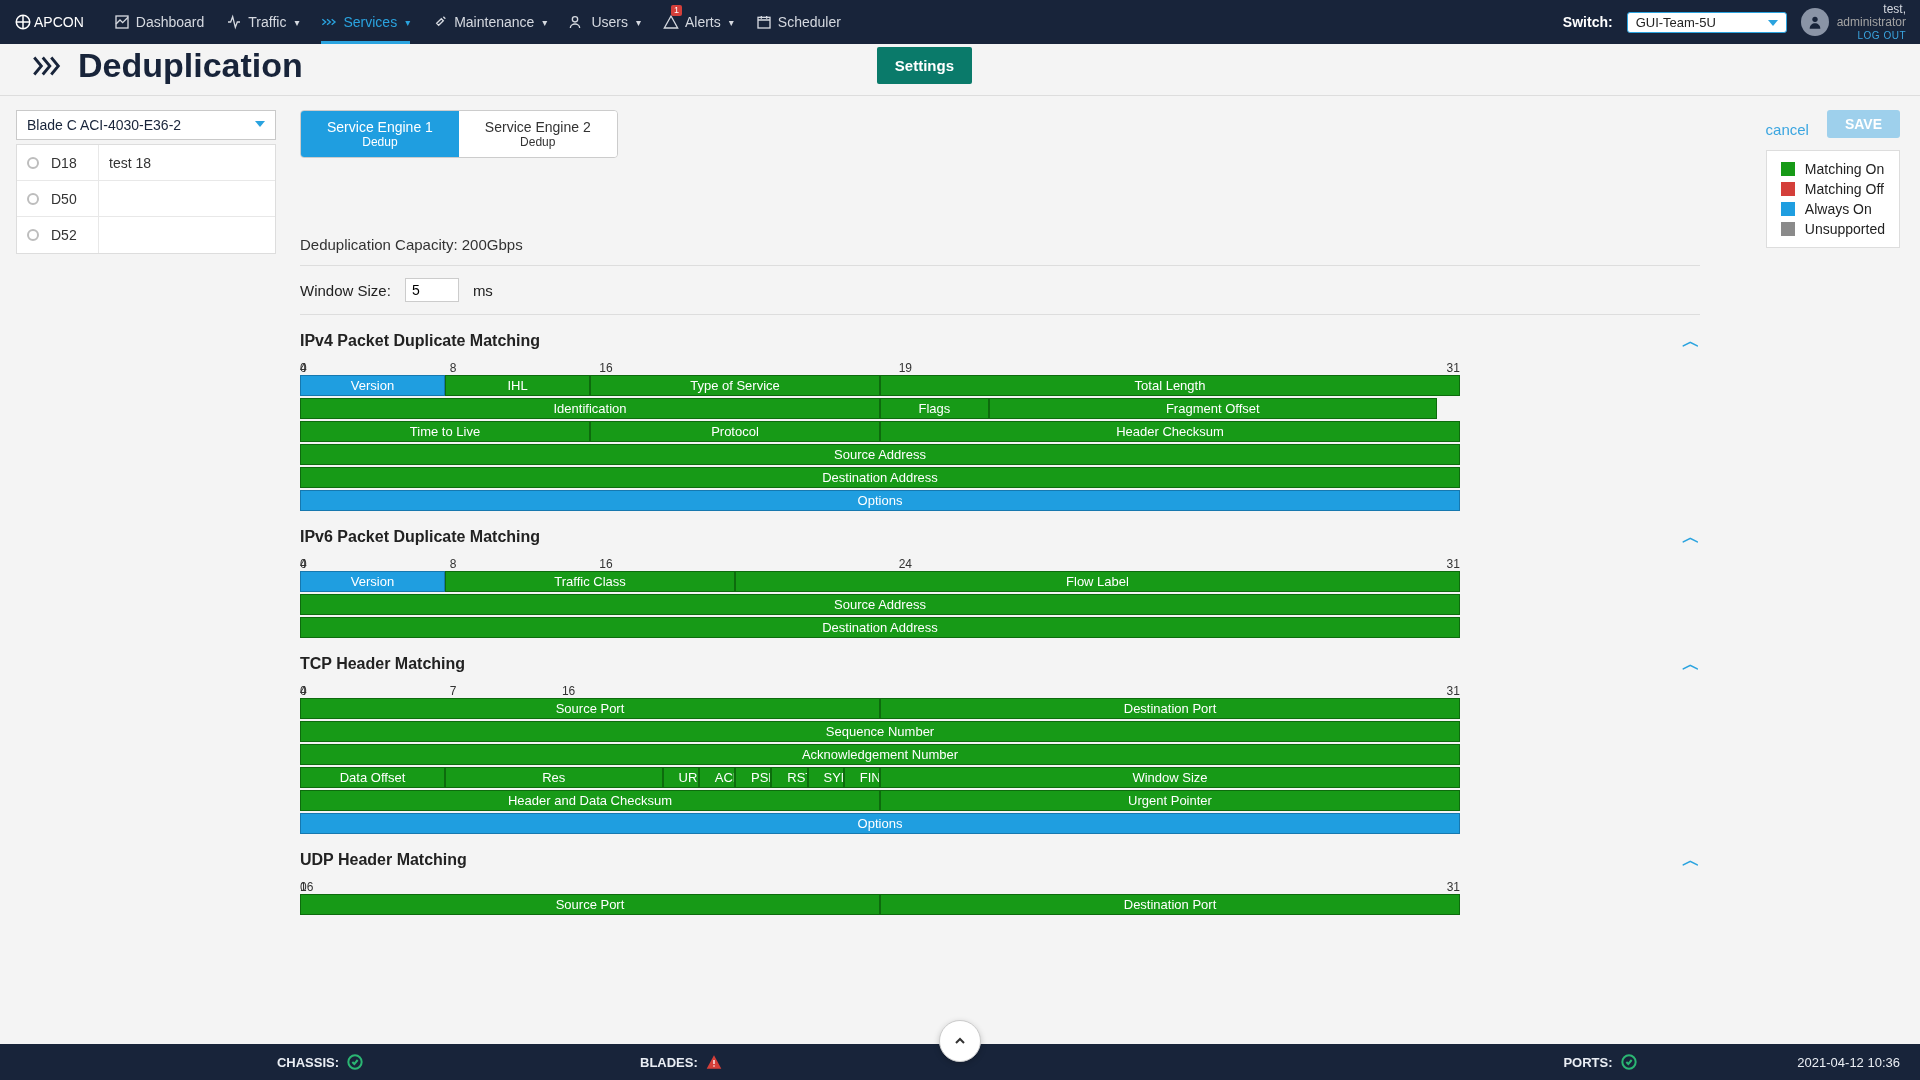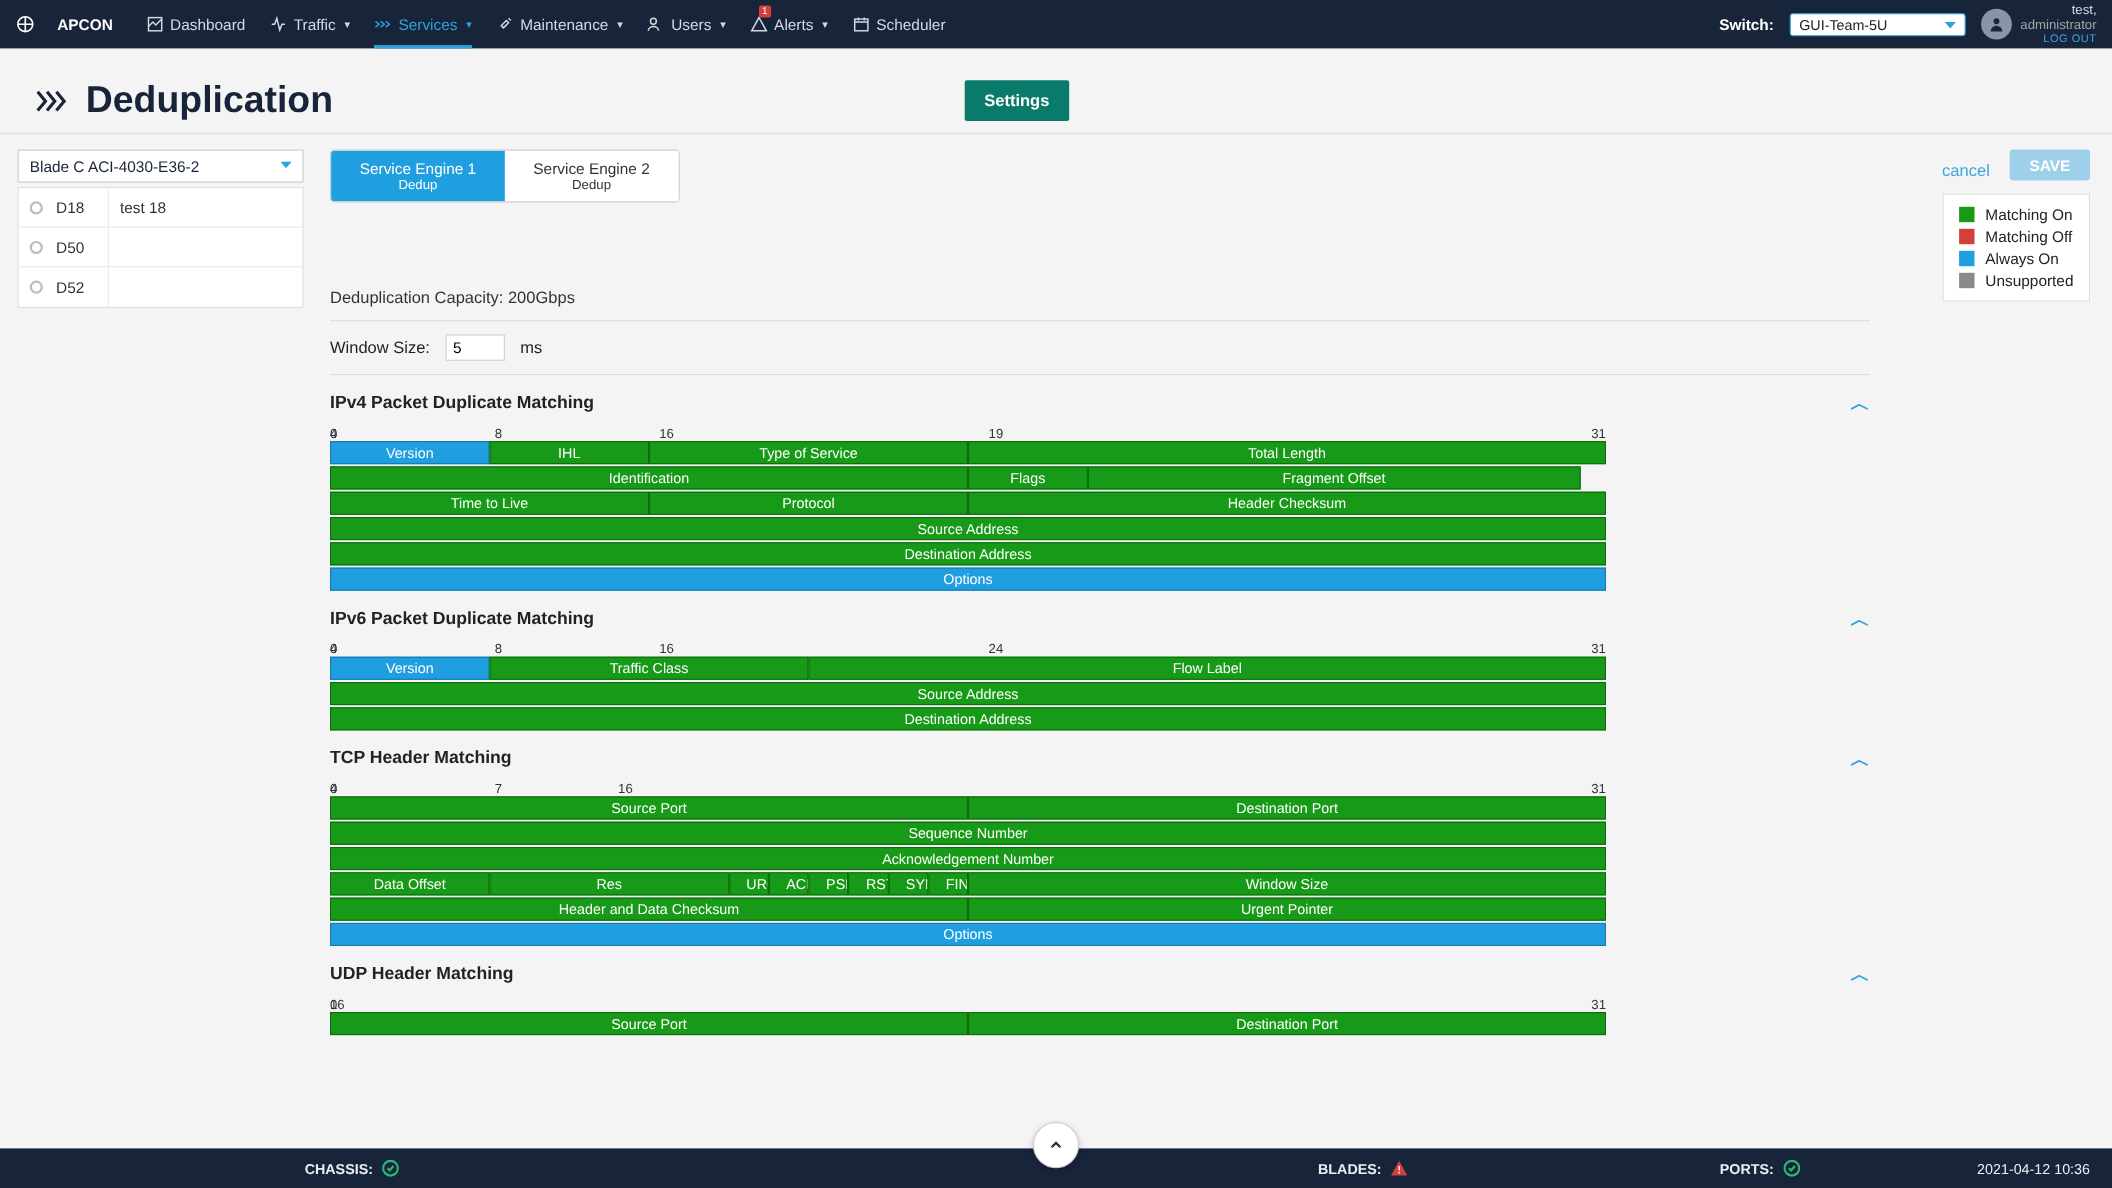--- a/index.html
+++ b/index.html
@@ -1,37 +1,37 @@
 <!DOCTYPE html>
 <html><head>
 <meta charset="utf-8">
 <style>
 *{box-sizing:border-box;margin:0;padding:0;font-family:Arial,Helvetica,sans-serif}
 body{background:#f4f4f4;color:#222;width:1920px;height:1080px;overflow:hidden;position:relative}
 .topbar{background:#18243a;color:#d5d9e0;height:44px;display:flex;align-items:center;padding:0 14px;font-size:14px}
-.logo{display:flex;align-items:center;gap:20px;font-weight:bold;color:#fff;margin-right:30px}
+.logo{display:flex;align-items:center;gap:2px;font-weight:normal;color:#fff;margin-right:30px}
 .logo svg{width:18px;height:18px}
 .nav{display:flex;gap:22px;align-items:center}
 .nav-item{display:flex;align-items:center;gap:6px;color:#d5d9e0;cursor:pointer;position:relative;padding:13px 0}
 .nav-item.active{color:#2aa3df}
 .nav-item.active::after{content:"";position:absolute;left:0;right:0;bottom:-1px;height:3px;background:#2aa3df}
 .nav-item svg{width:16px;height:16px}
 .caret{font-size:10px;margin-left:2px}
 .badge{position:absolute;top:4px;left:8px;background:#d43f3a;color:#fff;font-size:9px;padding:0 3px;border-radius:2px;line-height:11px}
 .top-right{margin-left:auto;display:flex;align-items:center;gap:14px}
 .switch-lbl{color:#fff;font-weight:bold;font-size:14px}
 .switch-sel{background:#fff;color:#222;border:1px solid #2aa3df;border-radius:3px;padding:2px 28px 2px 8px;font-size:13px;width:160px;position:relative}
 .switch-sel::after{content:"";position:absolute;right:8px;top:7px;border-left:5px solid transparent;border-right:5px solid transparent;border-top:6px solid #2aa3df}
 .user-blk{display:flex;align-items:center;gap:8px}
 .user-ic{width:28px;height:28px;border-radius:50%;background:#8a94a6;display:flex;align-items:center;justify-content:center}
 .user-ic svg{width:16px;height:16px;fill:#18243a}
 .user-txt{font-size:12px;line-height:13px;text-align:right}
 .user-txt .r{color:#a3a3a3}
 .user-txt .lo{color:#3aa5e0;font-size:10px;letter-spacing:0.5px}
-.page-hdr{display:flex;align-items:center;padding:28px 30px 10px;gap:14px;border-bottom:1px solid #ddd}
+.page-hdr{display:flex;align-items:center;padding:2px 30px 10px;gap:14px;border-bottom:1px solid #ddd}
 .page-hdr svg{width:34px;height:34px;color:#18243a}
 .page-title{font-size:34px;font-weight:600;color:#18243a}
 .settings-btn{margin-left:560px;background:#0a7a6a;color:#fff;border:none;padding:10px 18px;font-size:15px;font-weight:bold;border-radius:2px;cursor:pointer}
 .layout{display:flex;padding:14px 20px 0 16px;gap:24px}
 .side{width:260px;flex-shrink:0}
 .blade-sel{border:1px solid #c9c9c9;background:#fff;padding:6px 30px 6px 10px;font-size:14px;color:#18243a;position:relative;cursor:pointer}
 .blade-sel::after{content:"";position:absolute;right:10px;top:10px;border-left:5px solid transparent;border-right:5px solid transparent;border-top:6px solid #2aa3df}
 .port-list{border:1px solid #ddd;background:#fff;margin-top:4px}
 .port-row{display:flex;align-items:center;border-bottom:1px solid #e8e8e8;height:36px}
 .port-row:last-child{border-bottom:none}
@@ -346,21 +346,21 @@
 <div class="bottombar">
   <div style="flex:1;display:flex;justify-content:center">
       <div class="grp">
         <span>CHASSIS:</span>
         <svg class="ok" width="16" height="16" viewBox="0 0 24 24" fill="none" stroke="currentColor" stroke-width="3">
           <circle cx="12" cy="12" r="10"></circle>
           <path d="M8 12l3 3 5-6"></path>
         </svg>
       </div>
     </div>
-  <div style="flex:1;display:flex;justify-content:flex-end">
+  <div style="flex:1;display:flex;justify-content:flex-start">
       <div class="grp">
         <span>BLADES:</span>
         <svg class="warn" width="16" height="16" viewBox="0 0 24 24" fill="currentColor">
           <path d="M12 2l11 20H1z"></path>
           <rect x="11" y="9" width="2" height="6" fill="#fff"></rect>
           <rect x="11" y="17" width="2" height="2" fill="#fff"></rect>
         </svg>
       </div>
     </div>
   <div style="flex:1;display:flex;justify-content:center">

